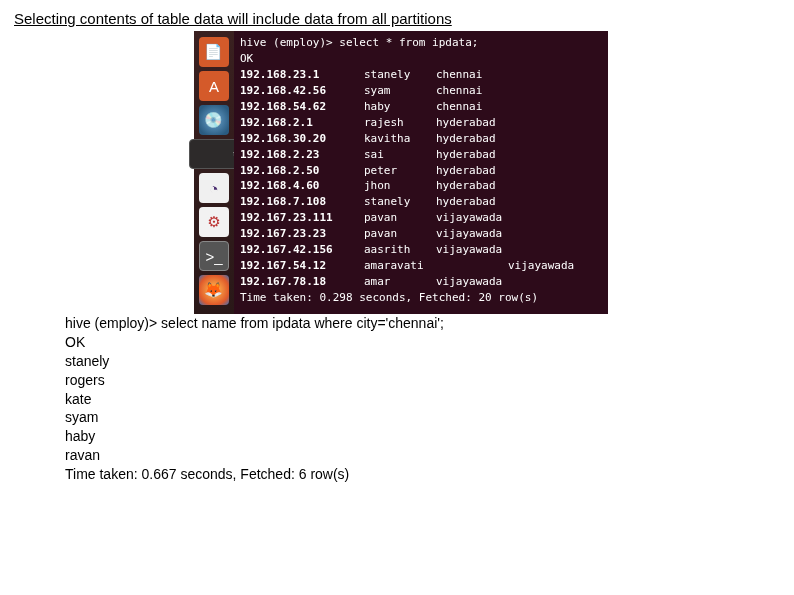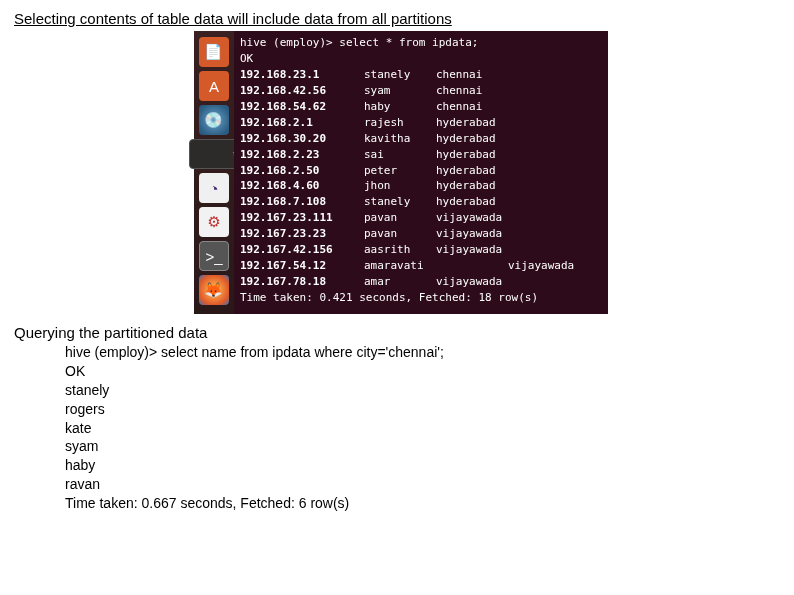--- a/index.html
+++ b/index.html
@@ -104,25 +104,24 @@
       <div class="row"><span class="ip">192.168.30.20</span><span class="name">kavitha</span><span>hyderabad</span></div>
       <div class="row"><span class="ip">192.168.2.23</span><span class="name">sai</span><span>hyderabad</span></div>
       <div class="row"><span class="ip">192.168.2.50</span><span class="name">peter</span><span>hyderabad</span></div>
       <div class="row"><span class="ip">192.168.4.60</span><span class="name">jhon</span><span>hyderabad</span></div>
       <div class="row"><span class="ip">192.168.7.108</span><span class="name">stanely</span><span>hyderabad</span></div>
       <div class="row"><span class="ip">192.167.23.111</span><span class="name">pavan</span><span>vijayawada</span></div>
       <div class="row"><span class="ip">192.167.23.23</span><span class="name">pavan</span><span>vijayawada</span></div>
       <div class="row"><span class="ip">192.167.42.156</span><span class="name">aasrith</span><span>vijayawada</span></div>
       <div class="row"><span class="ip">192.167.54.12</span><span class="name" style="width:144px">amaravati</span><span>vijayawada</span></div>
       <div class="row"><span class="ip">192.167.78.18</span><span class="name">amar</span><span>vijayawada</span></div>
-      <div>Time taken: 0.421 seconds, Fetched: 18 row(s)</div>
+      <div>Time taken: 0.298 seconds, Fetched: 20 row(s)</div>
     </div>
   </div>
 
-  <div class="below-heading">Querying  the partitioned data</div>
 
   <div class="query-block">
     <div>hive (employ)&gt; select name from ipdata where city='chennai';</div>
     <div>OK</div>
     <div>stanely</div>
     <div>rogers</div>
     <div>kate</div>
     <div>syam</div>
     <div>haby</div>
     <div>ravan</div>

